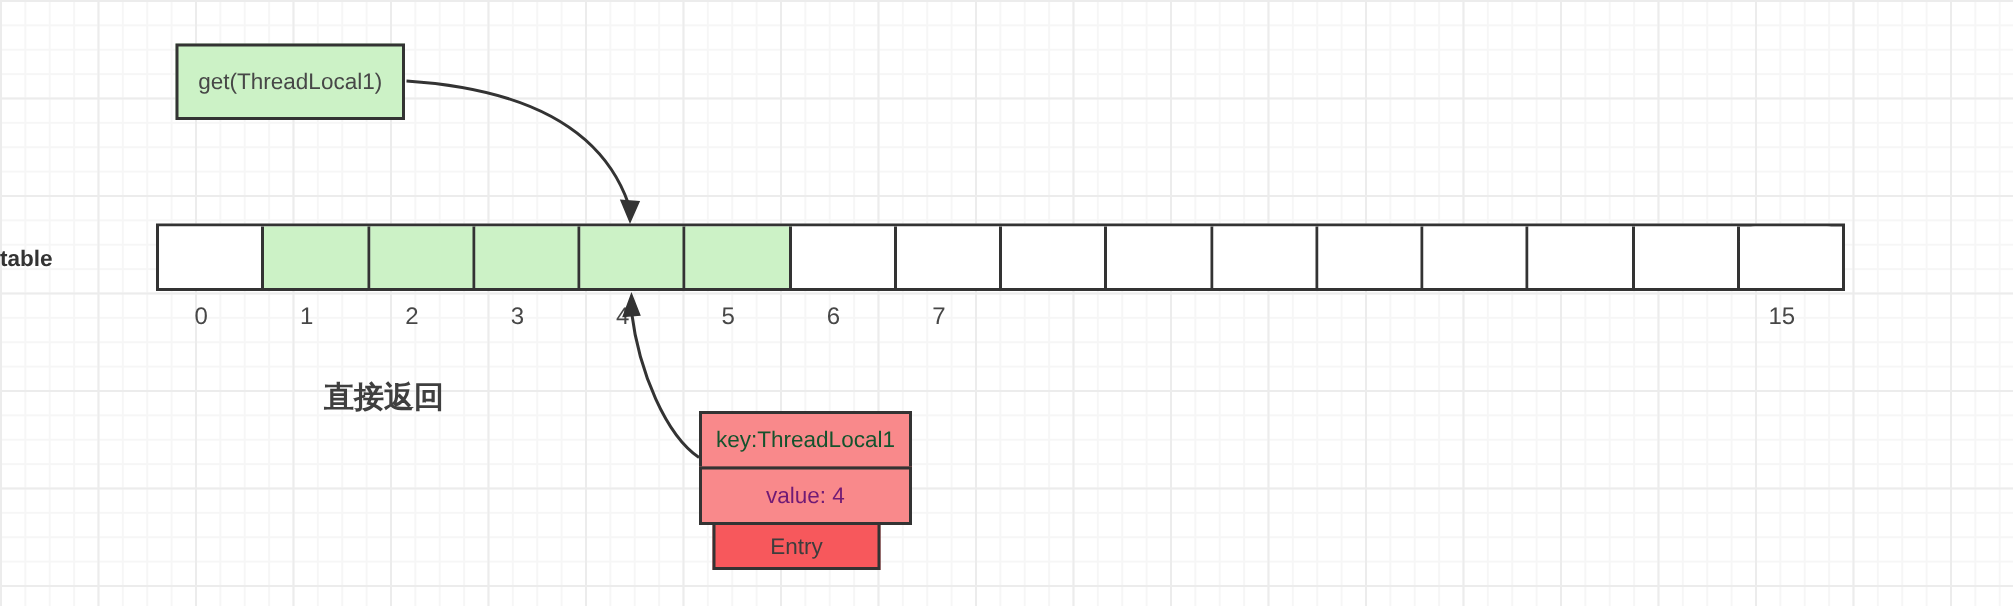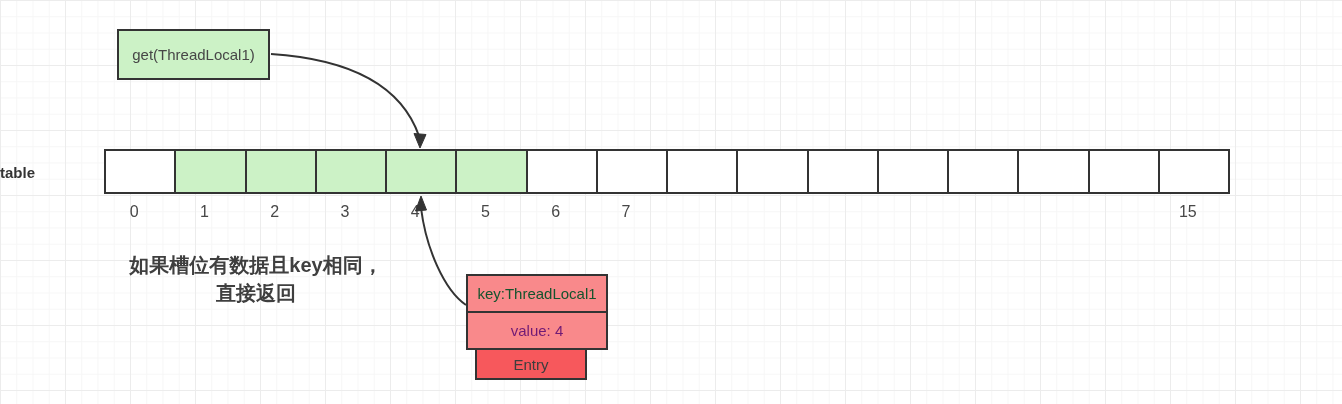--- a/index.html
+++ b/index.html
@@ -120,21 +120,20 @@
     </div>
     <div class="cell">
       <div class="cell-index"></div>
     </div>
     <div class="cell">
       <div class="cell-index">15</div>
     </div>
   </div>
 
 <div class="annotation">
-  <div>如果槽位有数据且key相同，</div>
   <div>直接返回</div>
 </div>
 
 <div class="box entry-key">
   <span>key:ThreadLocal1</span>
 </div>
 <div class="box entry-value">
   <span>value: 4</span>
 </div>
 <div class="box entry-tag">

